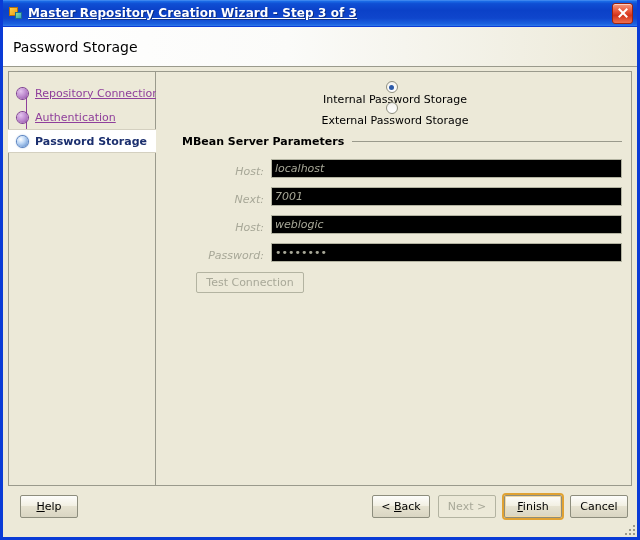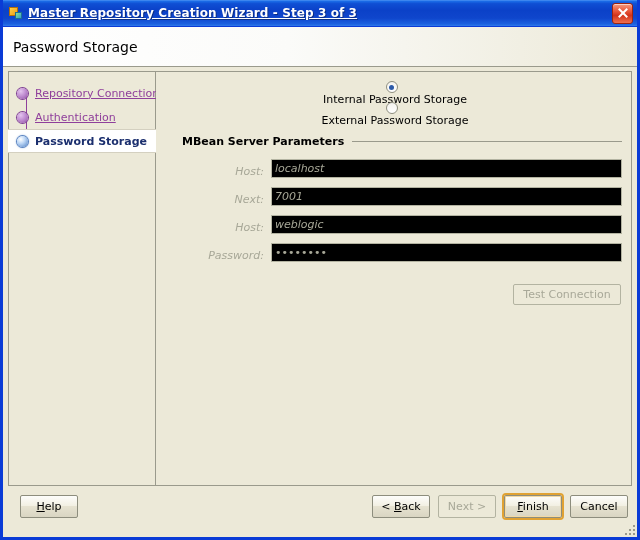--- a/index.html
+++ b/index.html
@@ -293,22 +293,22 @@
     line-height: 17px;
     white-space: nowrap;
     overflow: hidden;
   }
   .field-indent {
     margin-left: 28px;
   }
 
   .test-row {
     display: flex;
-    justify-content: flex-end;
-    margin-top: 22px;
+    justify-content: flex-start;
+    margin-top: 10px;
     padding-right: 1px;
   }
   .btn {
     box-sizing: border-box;
     font-family: "DejaVu Sans", sans-serif;
     font-size: 11px;
     background: linear-gradient(to bottom,#fdfdfb 0%, #f2efe2 48%, #e6e2d0 50%, #d9d5c2 100%);
     border: 1px solid #8d8d7d;
     border-radius: 2px;
     color: #000000;

